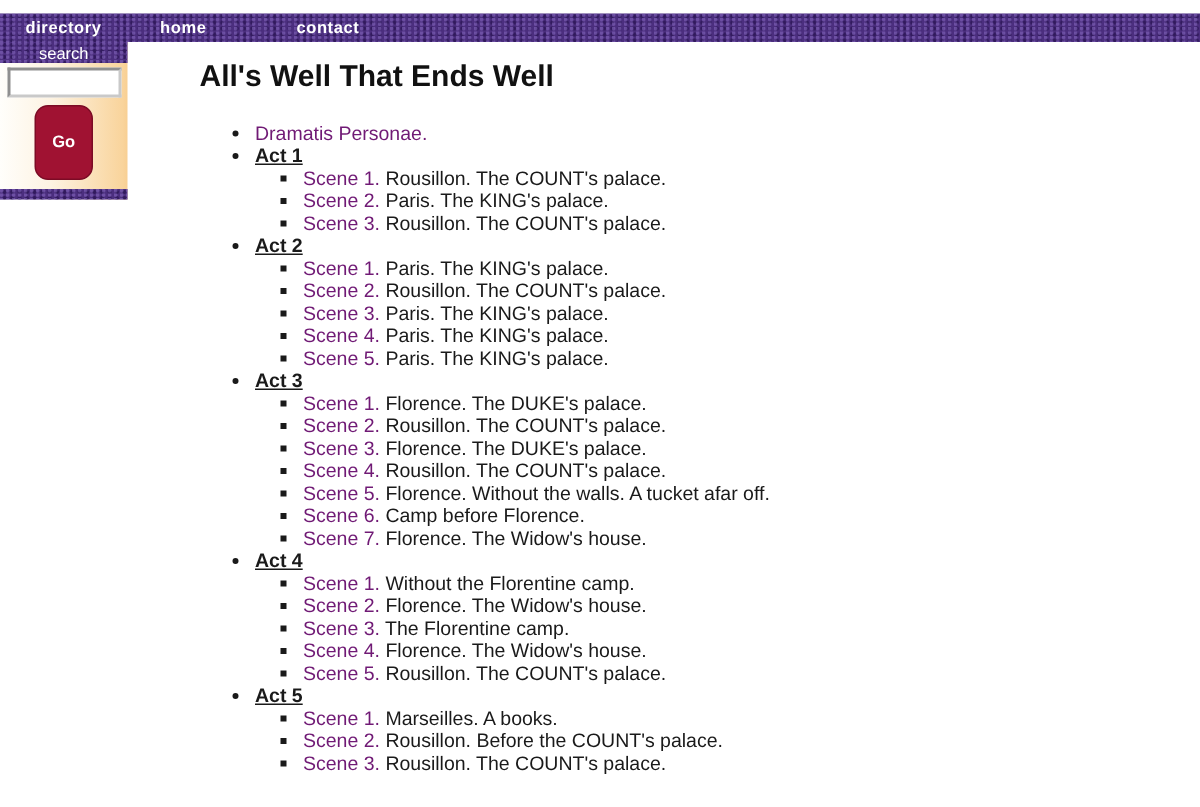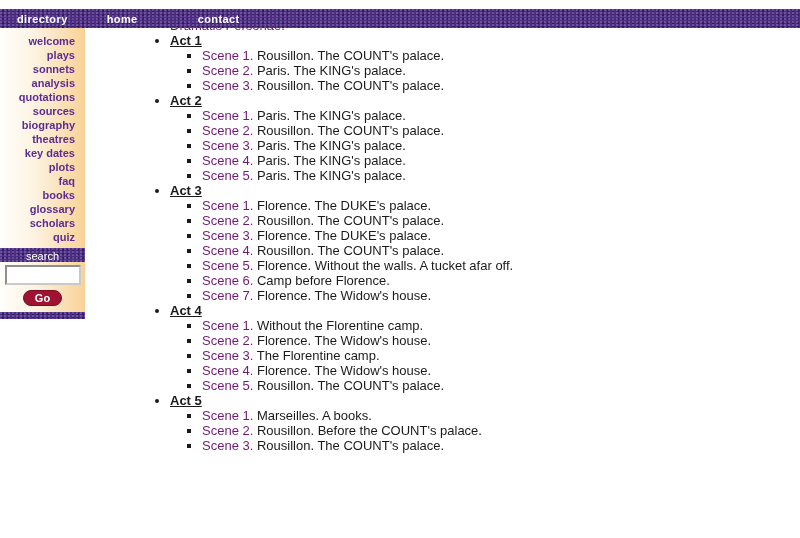--- a/index.html
+++ b/index.html
@@ -47,21 +47,21 @@
     display:block;margin:3px auto 0 auto;width:68px;height:14px;
     padding:1px 2px;font-size:11px;font-family:"Liberation Sans",sans-serif;
     border:2px solid #c9c9c9;border-top-color:#8f8f8f;border-left-color:#8f8f8f;
     background:#ffffff;
   }
   .go-btn{
     display:block;margin:5px auto 0 auto;
     background:#a01232;color:#ffffff;
     font-size:11px;font-weight:bold;font-family:"Liberation Sans",sans-serif;
     border:1px solid #7c0b25;border-radius:9px;
-    padding:1px 11px;cursor:pointer;
+    padding:18px 11px;cursor:pointer;
   }
   .side-spacer{height:6px;}
   .bottom-strip{height:7px;}
   
   .main{margin-left:133px;margin-right:20px;}
   .page-title{
     margin:40px 0 0 0;
     font-size:20px;font-weight:bold;color:#111111;
   }
   .acts-list{
@@ -77,47 +77,31 @@
 </head>
 <body>
 
 <div class="topbar purple-tex">
   <a class="top-link tl-1" href="#">directory</a>
   <a class="top-link tl-2" href="#">home</a>
   <a class="top-link tl-3" href="#">contact</a>
 </div>
 
 <div class="sidebar">
-  <div class="side-nav">
-      <a class="side-link" href="#">welcome</a>
-      <a class="side-link" href="#">plays</a>
-      <a class="side-link" href="#">sonnets</a>
-      <a class="side-link" href="#">analysis</a>
-      <a class="side-link" href="#">quotations</a>
-      <a class="side-link" href="#">sources</a>
-      <a class="side-link" href="#">biography</a>
-      <a class="side-link" href="#">theatres</a>
-      <a class="side-link" href="#">key dates</a>
-      <a class="side-link" href="#">plots</a>
-      <a class="side-link" href="#">faq</a>
-      <a class="side-link" href="#">books</a>
-      <a class="side-link" href="#">glossary</a>
-      <a class="side-link" href="#">scholars</a>
-      <a class="side-link" href="#">quiz</a>
-    </div>
   <div class="search-header purple-tex">
     <span>search</span>
   </div>
   <input class="search-input" type="text" value="" style="">
   <button class="go-btn">Go</button>
   <div class="side-spacer"></div>
   <div class="bottom-strip purple-tex"></div>
 </div>
 
 <div class="main">
+  <h1 class="page-title">All's Well That Ends Well</h1>
   <ul class="acts-list">
     <li>
       <a class="dramatis-link" href="#">Dramatis Personae.</a>
     </li>
   <li class="act-item"><span class="act-label">Act 1</span><ul class="scene-list">
           <li class="scene-item"><a class="scene-link" href="#">Scene 1.</a><span class="scene-desc"> Rousillon. The COUNT's palace.</span></li>
           <li class="scene-item"><a class="scene-link" href="#">Scene 2.</a><span class="scene-desc"> Paris. The KING's palace.</span></li>
           <li class="scene-item"><a class="scene-link" href="#">Scene 3.</a><span class="scene-desc"> Rousillon. The COUNT's palace.</span></li>
         </ul></li>
       <li class="act-item"><span class="act-label">Act 2</span><ul class="scene-list">

